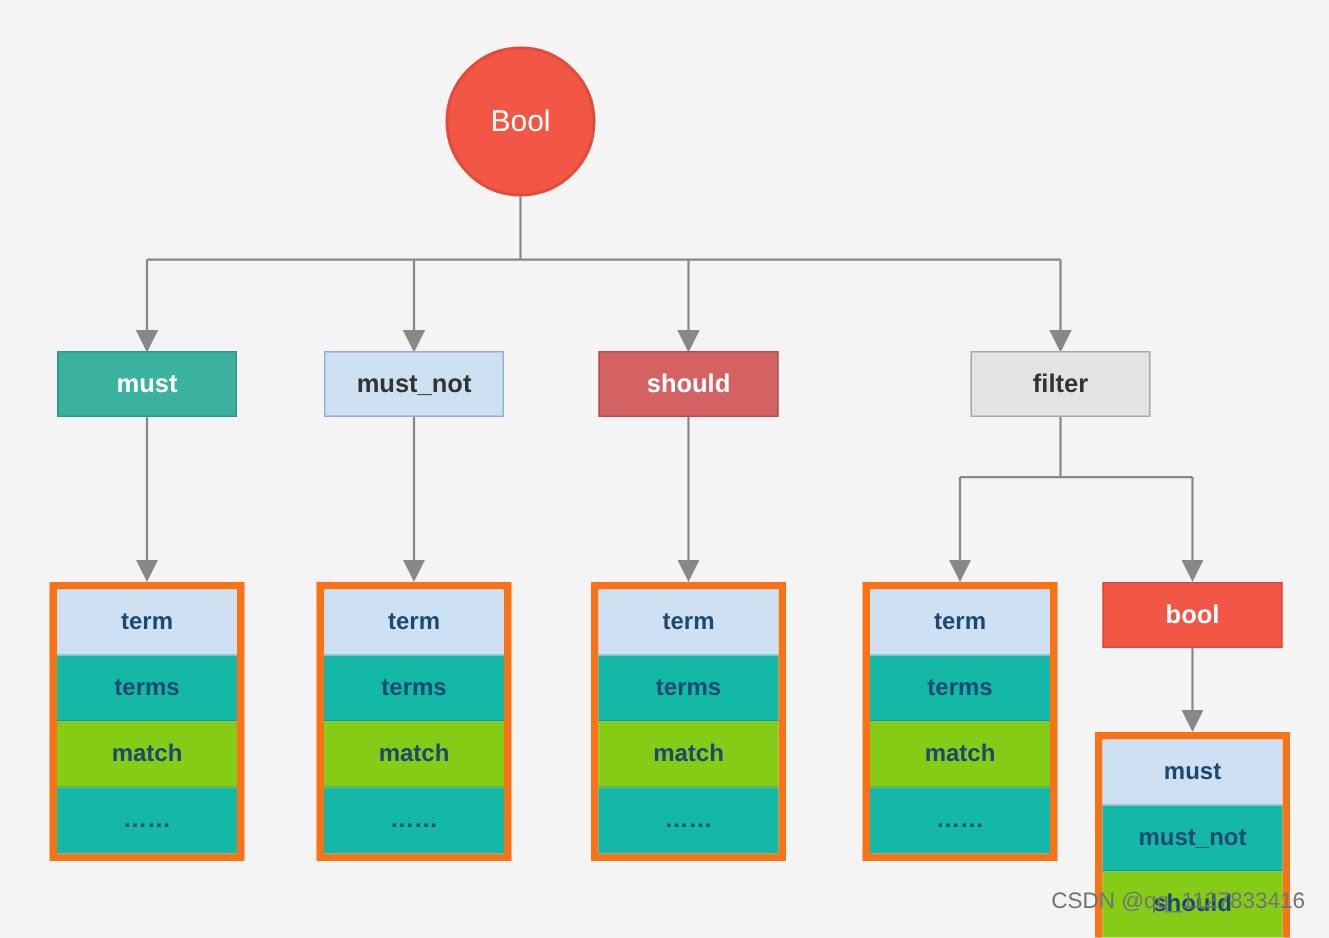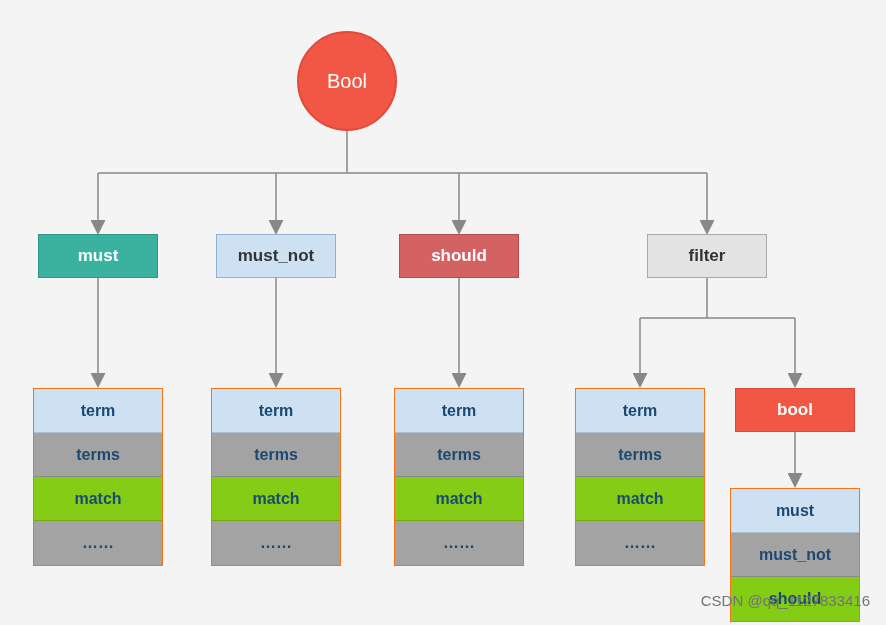--- a/index.html
+++ b/index.html
@@ -39,35 +39,35 @@
       border: 1px solid #999;
     }
     .teal   { background: #3bb2a0; border-color: #2e9688; color: #fff; }
     .lblue  { background: #cde1f2; border-color: #8fb2d3; color: #333; }
     .red    { background: #d56262; border-color: #b24d4d; color: #fff; }
     .gray   { background: #e3e3e3; border-color: #a8a8a8; color: #333; }
     .coral  { background: #f25645; border-color: #d94a39; color: #fff; }
     .stack {
       position: absolute;
       width: 130px;
-      border: 1px solid #f97316;
+      border: 5px solid #f97316;
     }
     .stack .cell {
       height: 44px;
       display: flex;
       align-items: center;
       justify-content: center;
       font-size: 16px;
       font-weight: bold;
       color: #1a4a73;
       border-bottom: 1px solid rgba(0,0,0,0.15);
     }
     .stack .cell:last-child { border-bottom: none; }
     .c-lblue  { background: #cde1f2; }
-    .c-orange { background: #a3a3a3; }
+    .c-orange { background: #14b8a6; }
     .c-cyan   { background: #84cc16; }
     .watermark {
       position: absolute;
       right: 16px;
       bottom: 16px;
       color: #737373;
       font-size: 15px;
     }
     .arrow-marker { fill: #888; }
   </style>

